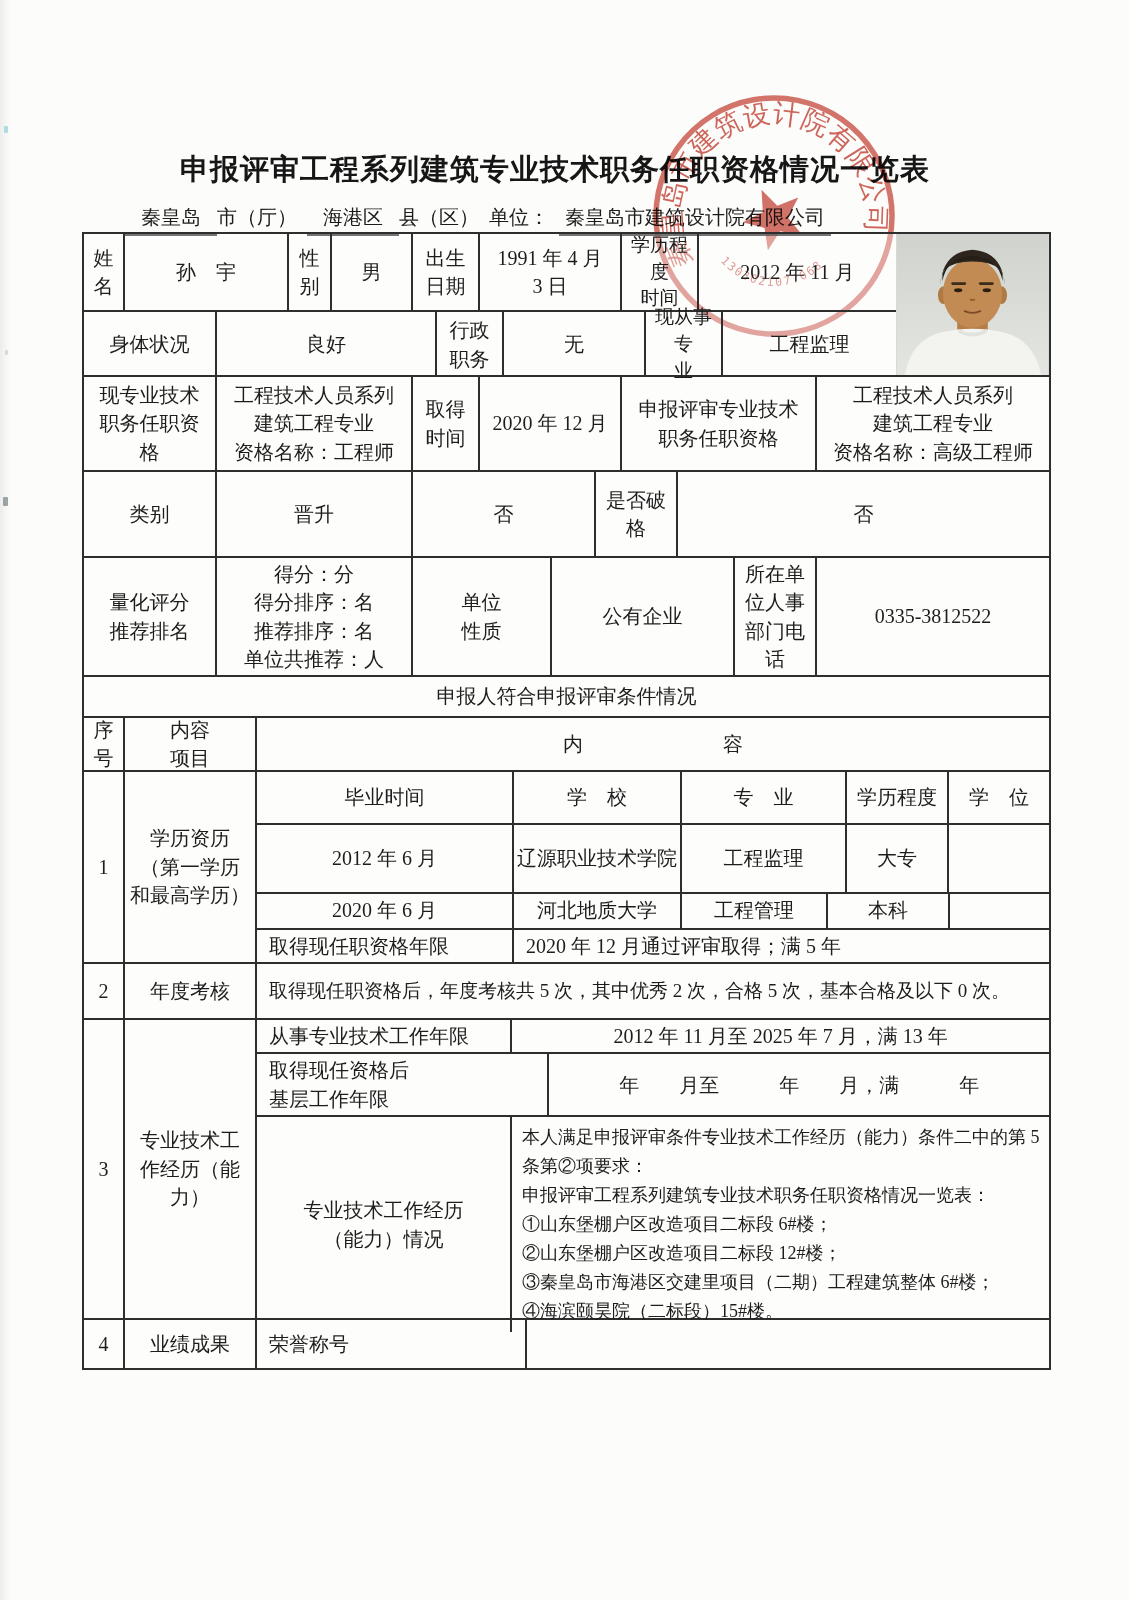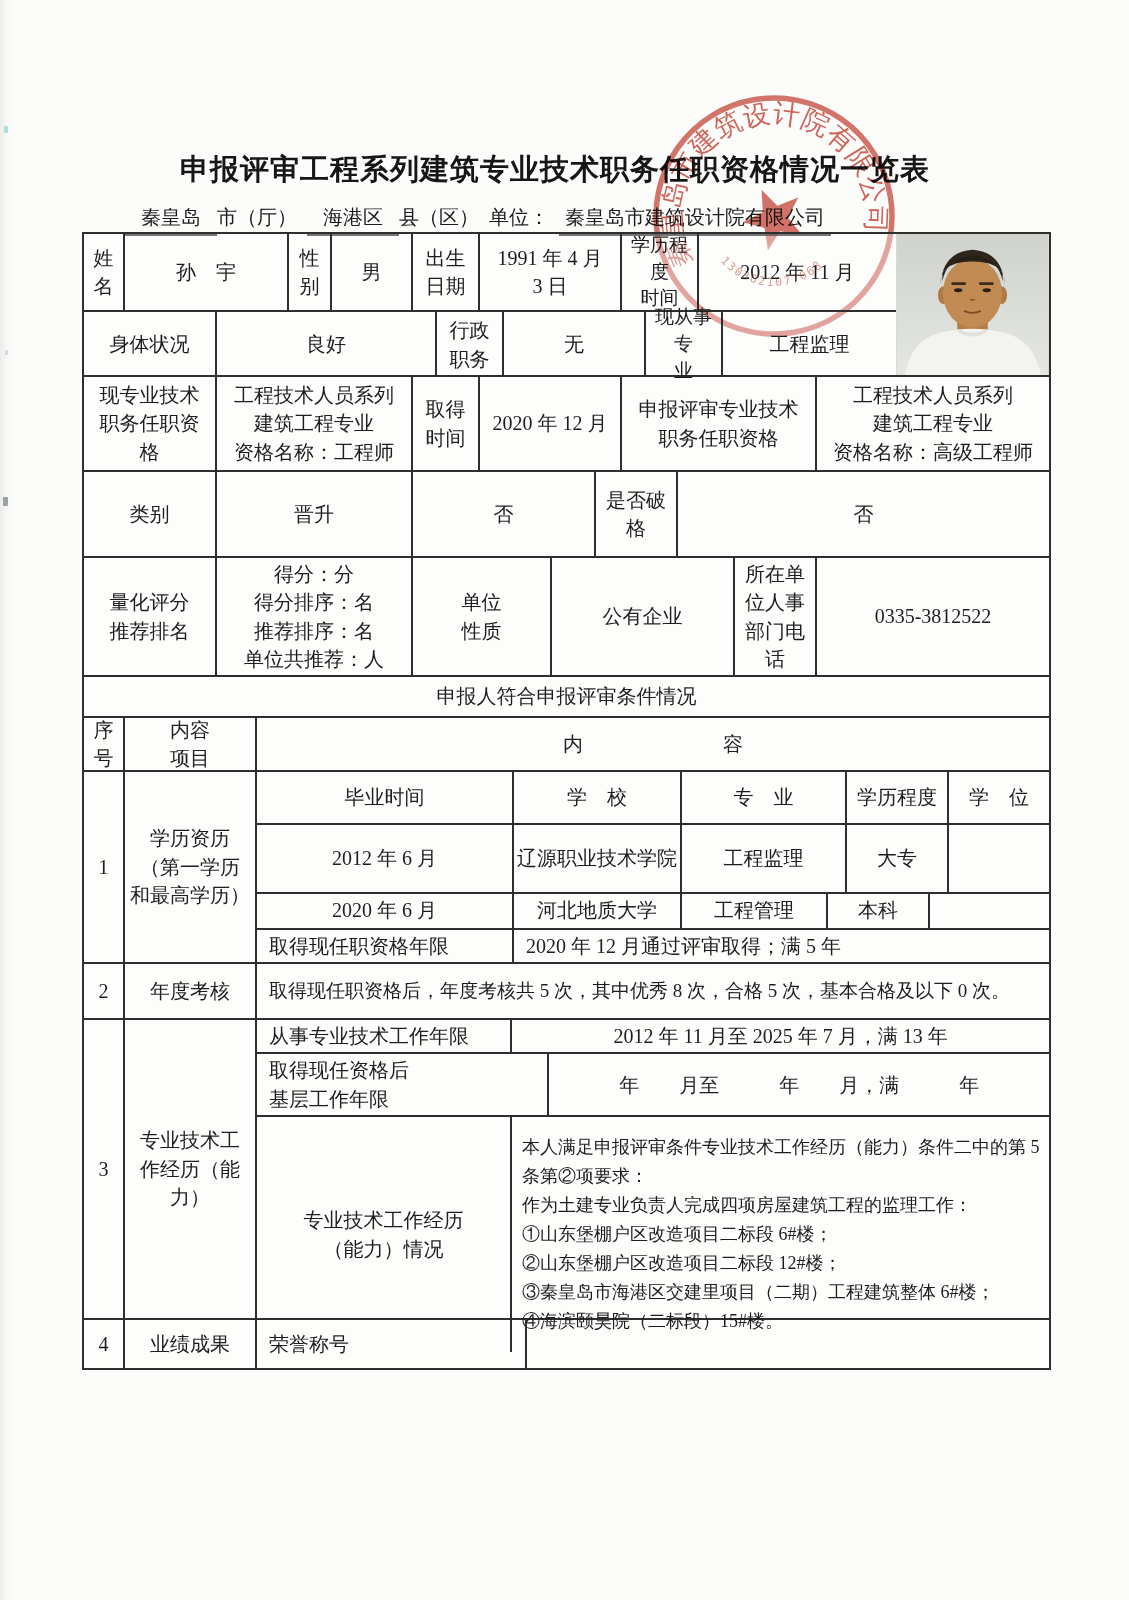--- a/index.html
+++ b/index.html
@@ -32,21 +32,21 @@
   .left{justify-content:flex-start;text-align:left;padding-left:12px;}
   .col{display:flex;flex-direction:column;flex:1 1 auto;box-sizing:border-box;}
   .rr{display:flex;border-bottom:2px solid #2e2e2e;box-sizing:border-box;}
   .rr:last-child{border-bottom:none;}
   .sub{flex:1 1 auto;display:flex;flex-direction:column;box-sizing:border-box;}
   .sub .r:last-child{border-bottom:none;}
   .sm{font-size:19px;}
   .photo{padding:0;overflow:hidden;background:#d8dad6;}
   .photo svg{display:block;width:100%;height:100%;}
   .xwrap{flex-direction:column;align-items:flex-start;justify-content:center;
-         padding:16px 10px;font-size:18px;}
+         padding:6px 10px;font-size:18px;}
   .xline{line-height:29px;white-space:pre;}
   
   .stamp{position:absolute;left:628px;top:70px;width:292px;height:292px;
          opacity:0.82;mix-blend-mode:multiply;pointer-events:none;}
 </style>
 </head>
 <body>
 
 <div class="sheet">
   <div class="edge"></div>
@@ -202,34 +202,34 @@
           <div class="c" style="width:257px">2012 年 6 月</div>
           <div class="c" style="width:168px">辽源职业技术学院</div>
           <div class="c" style="width:165px">工程监理</div>
           <div class="c" style="width:102px">大专</div>
           <div class="c fx"></div>
         </div>
         <div class="r" style="height:36px">
           <div class="c" style="width:257px">2020 年 6 月</div>
           <div class="c" style="width:168px">河北地质大学</div>
           <div class="c" style="width:146px">工程管理</div>
-          <div class="c" style="width:102px">本科</div>
+          <div class="c" style="width:122px">本科</div>
           <div class="c fx"></div>
         </div>
         <div class="r" style="flex:1">
           <div class="c left" style="width:257px">取得现任职资格年限</div>
           <div class="c fx left">2020 年 12 月通过评审取得；满 5 年</div>
         </div>
       </div>
     </div>
 
     <div class="r" style="height:56px">
       <div class="c" style="width:41px">2</div>
       <div class="c" style="width:132px">年度考核</div>
-      <div class="c fx left sm">取得现任职资格后，年度考核共 5 次，其中优秀 8 次，合格 5 次，基本合格及以下 0 次。</div>
+      <div class="c fx left sm">取得现任职资格后，年度考核共 5 次，其中优秀 2 次，合格 5 次，基本合格及以下 0 次。</div>
     </div>
 
     <div class="r" style="height:300px">
       <div class="c" style="width:41px">3</div>
       <div class="c" style="width:132px">专业技术工
 作经历（能
 力）</div>
       <div class="sub">
         <div class="r" style="height:44px">
           <div class="c left" style="width:255px">从事专业技术工作年限</div>
@@ -239,21 +239,21 @@
           <div class="c left" style="width:292px">取得现任资格后
 基层工作年限</div>
           <div class="c fx">年　　月至　　　年　　月，满　　　年</div>
         </div>
         <div class="r" style="flex:1">
           <div class="c" style="width:255px">专业技术工作经历
 （能力）情况</div>
           <div class="c fx xwrap">
             <div class="xline">本人满足申报评审条件专业技术工作经历（能力）条件二中的第 5</div>
             <div class="xline">条第②项要求：</div>
-            <div class="xline">作为土建专业负责人完成四项房屋建筑工程的监理工作：</div>
+            <div class="xline">申报评审工程系列建筑专业技术职务任职资格情况一览表：</div>
             <div class="xline">①山东堡棚户区改造项目二标段 6#楼；</div>
             <div class="xline">②山东堡棚户区改造项目二标段 12#楼；</div>
             <div class="xline">③秦皇岛市海港区交建里项目（二期）工程建筑整体 6#楼；</div>
             <div class="xline">④海滨颐昊院（二标段）15#楼。</div>
           </div>
         </div>
       </div>
     </div>
 
     <div class="r" style="height:48px">

